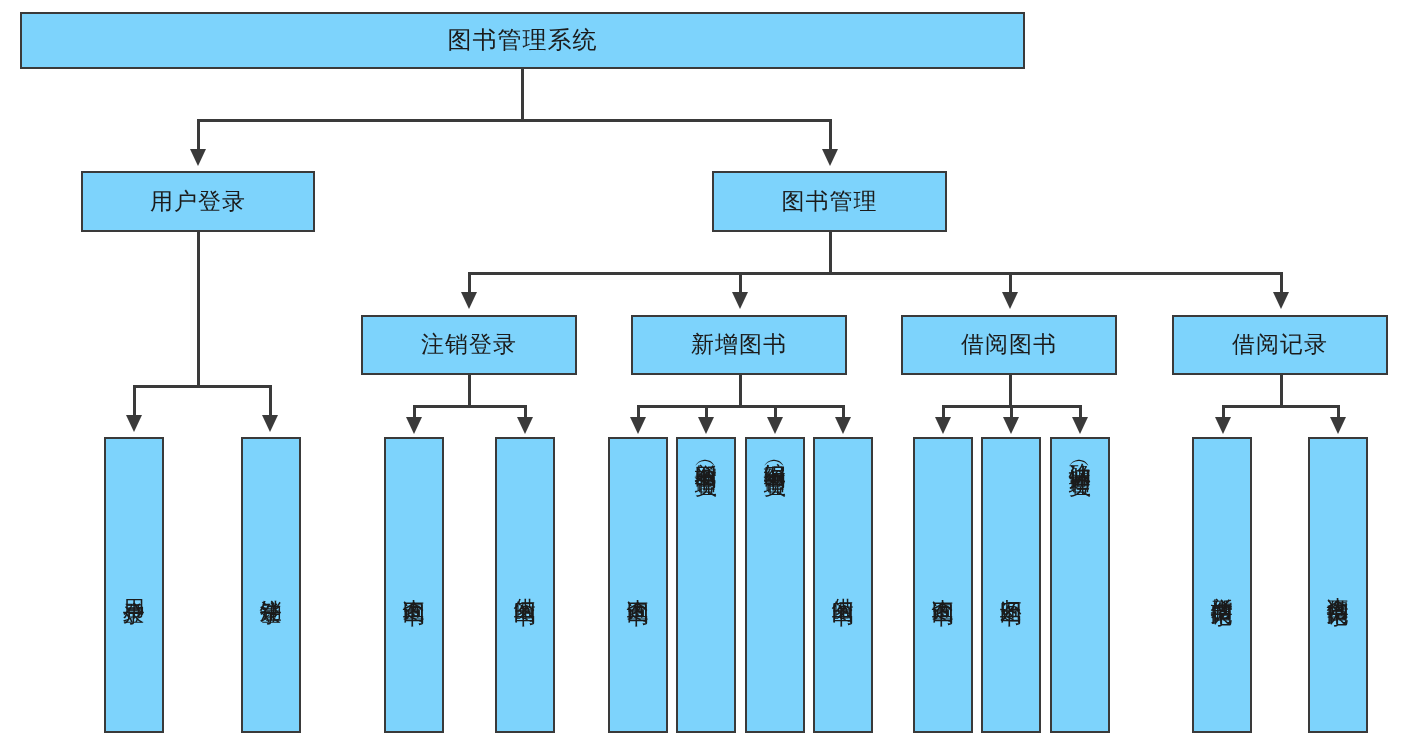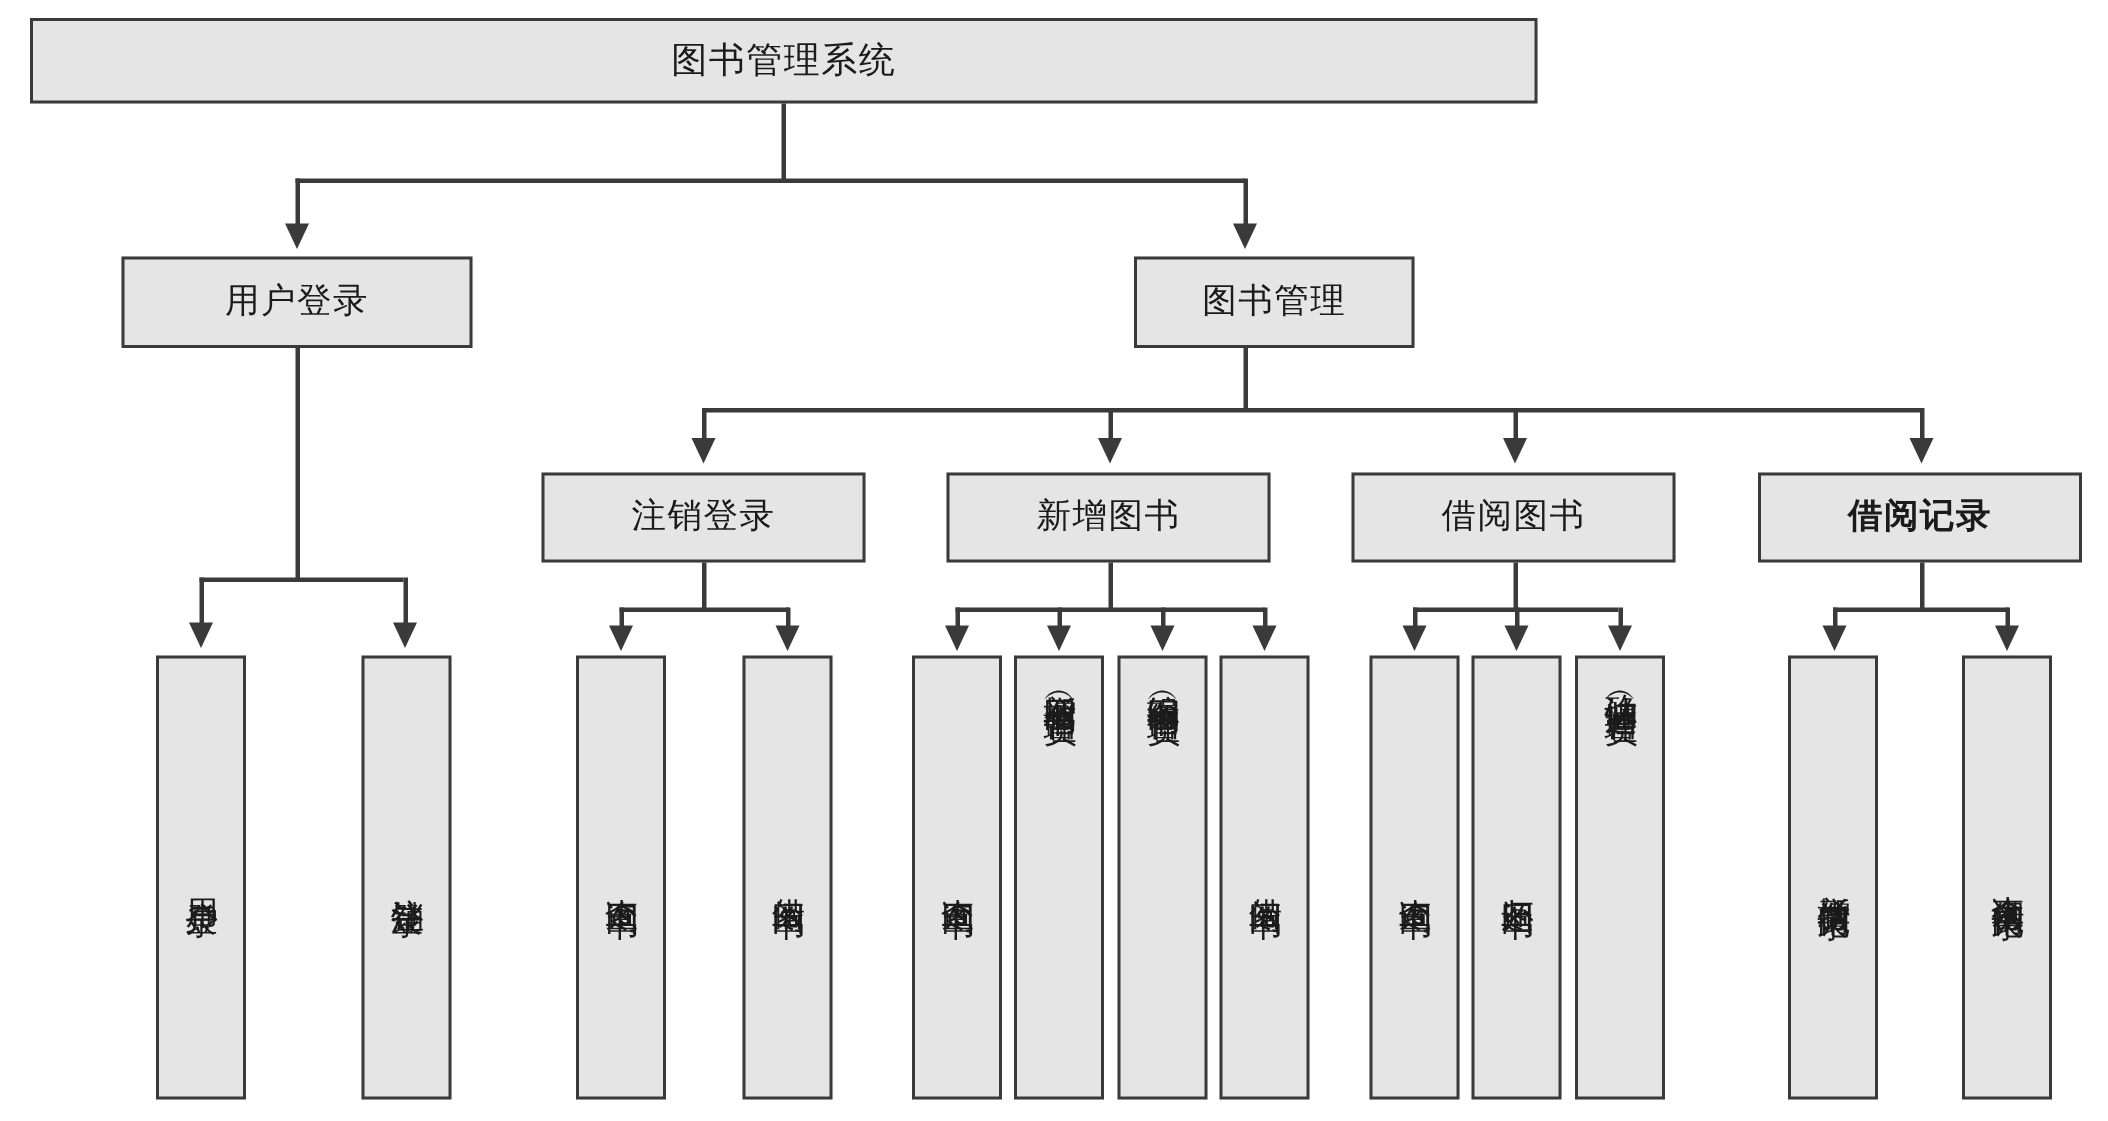--- a/index.html
+++ b/index.html
@@ -17,21 +17,21 @@
     width: 1405px;
     height: 747px;
     background: #ffffff;
     overflow: hidden;
   }
 
   
   .node {
     position: absolute;
     box-sizing: border-box;
-    background: #e5e5e5;
+    background: #7dd3fc;
     border: 2.5px solid #3a3a3a;
     display: flex;
     align-items: center;
     justify-content: center;
     text-align: center;
   }
   .node .label {
     font-size: 23px;
     line-height: 1.18;
     color: #1b1b1b;
@@ -102,21 +102,21 @@
 
   <div class="vline" style="left:197px; top:119px; height:32px;"></div>
   <div class="arrow" style="left:190px; top:149px;"></div>
 
   <div class="vline" style="left:829px; top:119px; height:32px;"></div>
   <div class="arrow" style="left:822px; top:149px;"></div>
 
   <div class="node level2" style="left:81px; top:171px; width:234px; height:61px;">
     <span class="label">用户登录</span>
   </div>
-  <div class="node level2" style="left:712px; top:171px; width:187px; height:61px;margin-left:44px;">
+  <div class="node level2" style="left:712px; top:171px; width:235px; height:61px;">
     <span class="label">图书管理</span>
   </div>
 
   <div class="vline" style="left:197px; top:232px; height:155px;"></div>
   <div class="hline" style="left:133px; top:385px; width:136px;"></div>
   <div class="vline" style="left:133px; top:385px; height:32px;"></div>
   <div class="arrow" style="left:126px; top:415px;"></div>
   <div class="vline" style="left:269px; top:385px; height:32px;"></div>
   <div class="arrow" style="left:262px; top:415px;"></div>
 
@@ -133,21 +133,21 @@
 
   <div class="node level3" style="left:361px; top:315px; width:216px; height:60px;">
     <span class="label">注销登录</span>
   </div>
   <div class="node level3" style="left:631px; top:315px; width:216px; height:60px;">
     <span class="label">新增图书</span>
   </div>
   <div class="node level3" style="left:901px; top:315px; width:216px; height:60px;">
     <span class="label">借阅图书</span>
   </div>
-  <div class="node level3" style="left:1172px; top:315px; width:216px; height:60px;font-weight:bold;">
+  <div class="node level3" style="left:1172px; top:315px; width:216px; height:60px;">
     <span class="label">借阅记录</span>
   </div>
 
   <div class="vline" style="left:468px; top:375px; height:32px;"></div>
   <div class="hline" style="left:413px; top:405px; width:113px;"></div>
   <div class="vline" style="left:413px; top:405px; height:14px;"></div>
   <div class="arrow" style="left:406px; top:417px;"></div>
   <div class="vline" style="left:524px; top:405px; height:14px;"></div>
   <div class="arrow" style="left:517px; top:417px;"></div>
 

